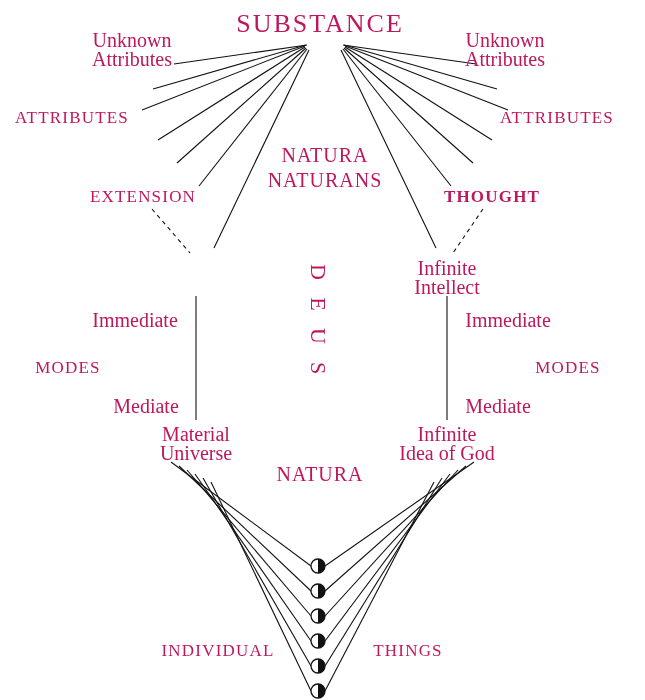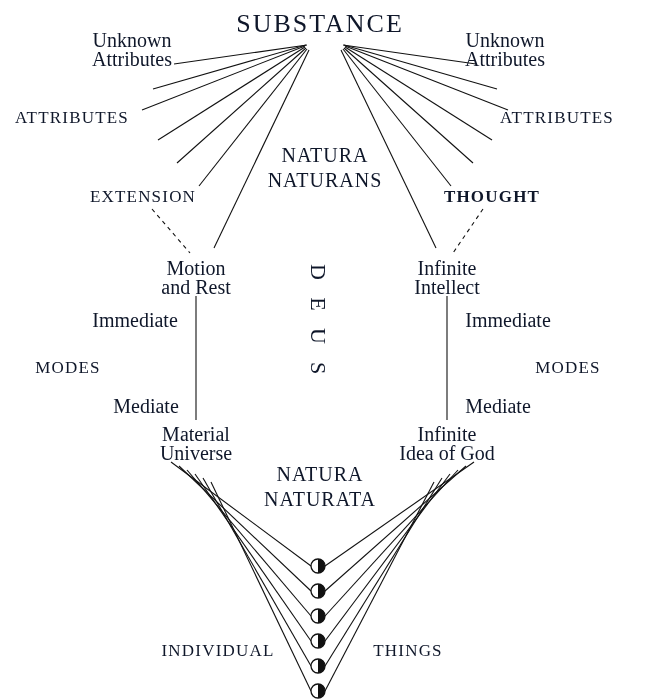--- a/index.html
+++ b/index.html
@@ -2,21 +2,21 @@
 <html><head>
 <meta charset="utf-8">
 <style>
   * { margin: 0; padding: 0; box-sizing: border-box; }
   html, body { background: #ffffff; }
   .canvas {
     position: relative;
     width: 645px;
     height: 700px;
     background: #ffffff;
-    color: #0f172a;
+    color: #be185d;
     font-family: "Liberation Serif", "DejaVu Serif", serif;
     overflow: hidden;
   }
   svg.connectors { position: absolute; left: 0; top: 0; display: block; }
   .lbl {
     position: absolute;
     transform: translateX(-50%);
     text-align: center;
     white-space: nowrap;
   }
@@ -134,24 +134,20 @@
 
   <div class="lbl title-md" style="left:325px; top:143px;">
     <div>NATURA</div>
     <div>NATURANS</div>
   </div>
 
   <div class="lbl caps-md" style="left:143px; top:187px;">EXTENSION</div>
 
   <div class="lbl caps-md" style="left:492px; top:187px;font-weight:bold;">THOUGHT</div>
 
-  <div class="lbl small" style="left:196px; top:259px;">
-    <div>Motion</div>
-    <div>and Rest</div>
-  </div>
 
   <div class="lbl small" style="left:447px; top:259px;">
     <div>Infinite</div>
     <div>Intellect</div>
   </div>
 
   <div class="deus">
     <span>D</span>
     <span>E</span>
     <span>U</span>
@@ -175,20 +171,19 @@
     <div>Universe</div>
   </div>
 
   <div class="lbl small" style="left:447px; top:425px;">
     <div>Infinite</div>
     <div>Idea of God</div>
   </div>
 
   <div class="lbl title-md" style="left:320px; top:462px;">
     <div>NATURA</div>
-    <div>NATURATA</div>
   </div>
 
   <div class="lbl caps-md" style="left:218px; top:641px;">INDIVIDUAL</div>
 
   <div class="lbl caps-md" style="left:408px; top:641px;">THINGS</div>
 
 </div>
 
 </body></html>

